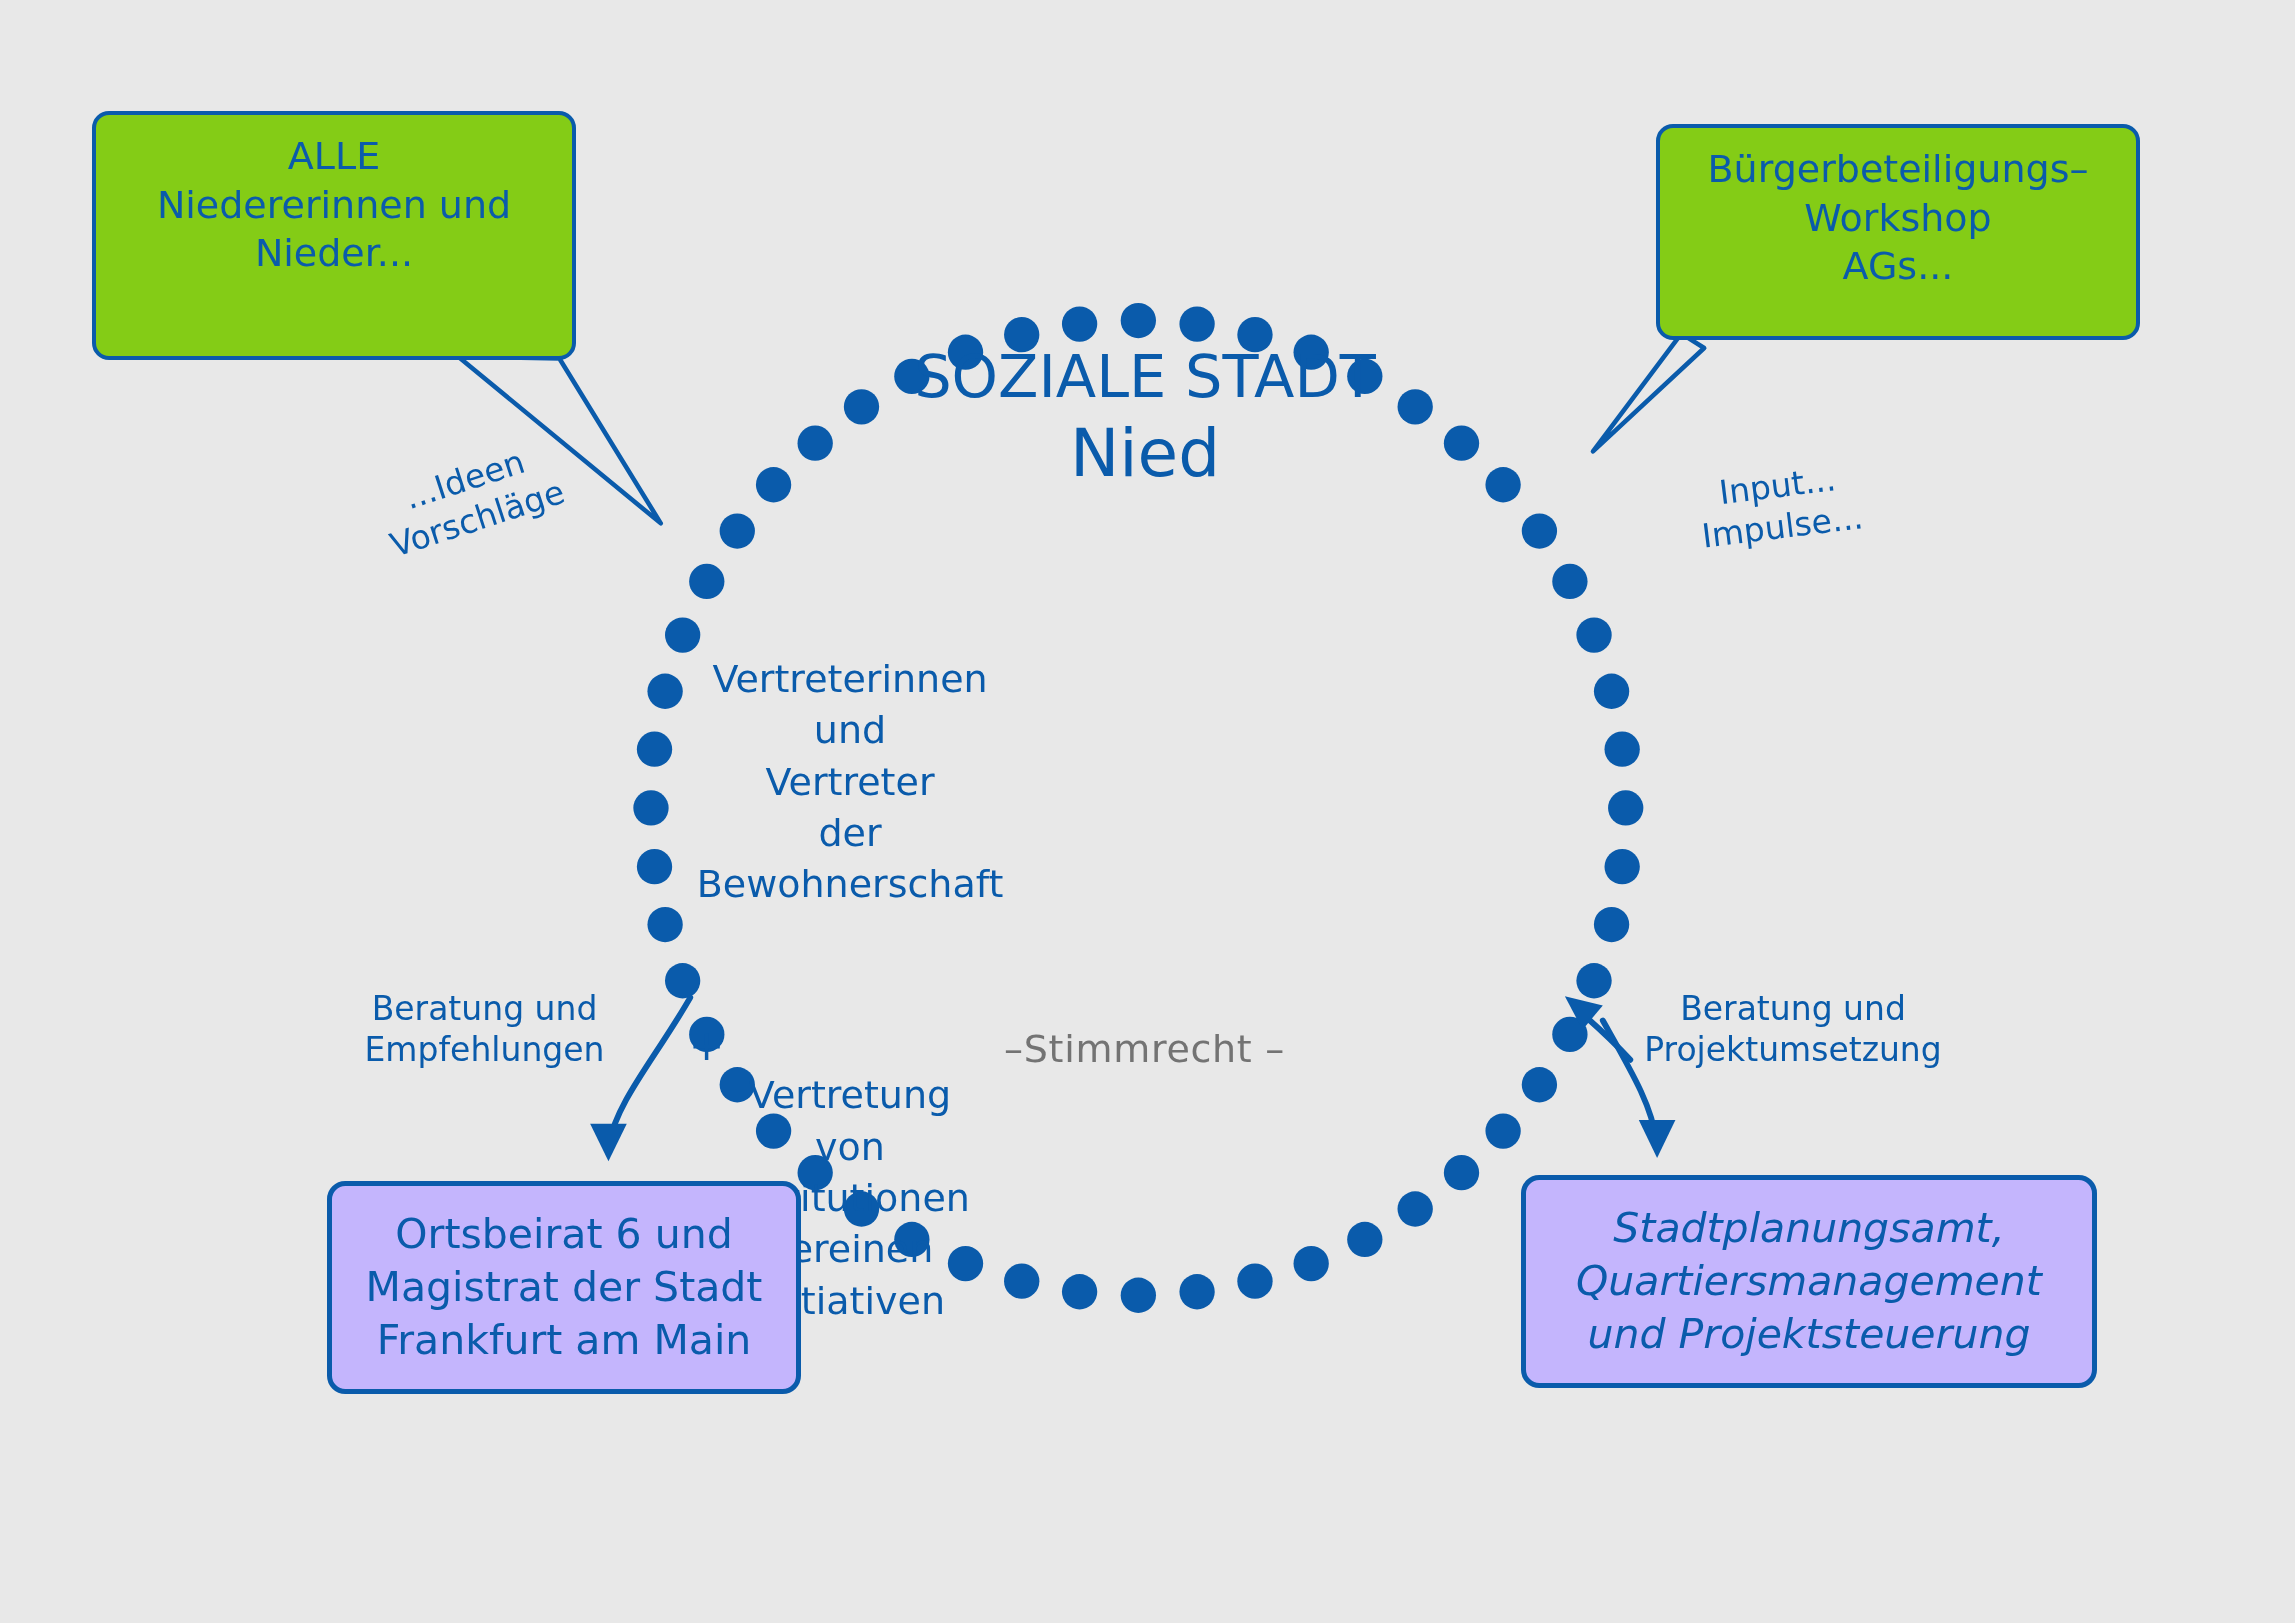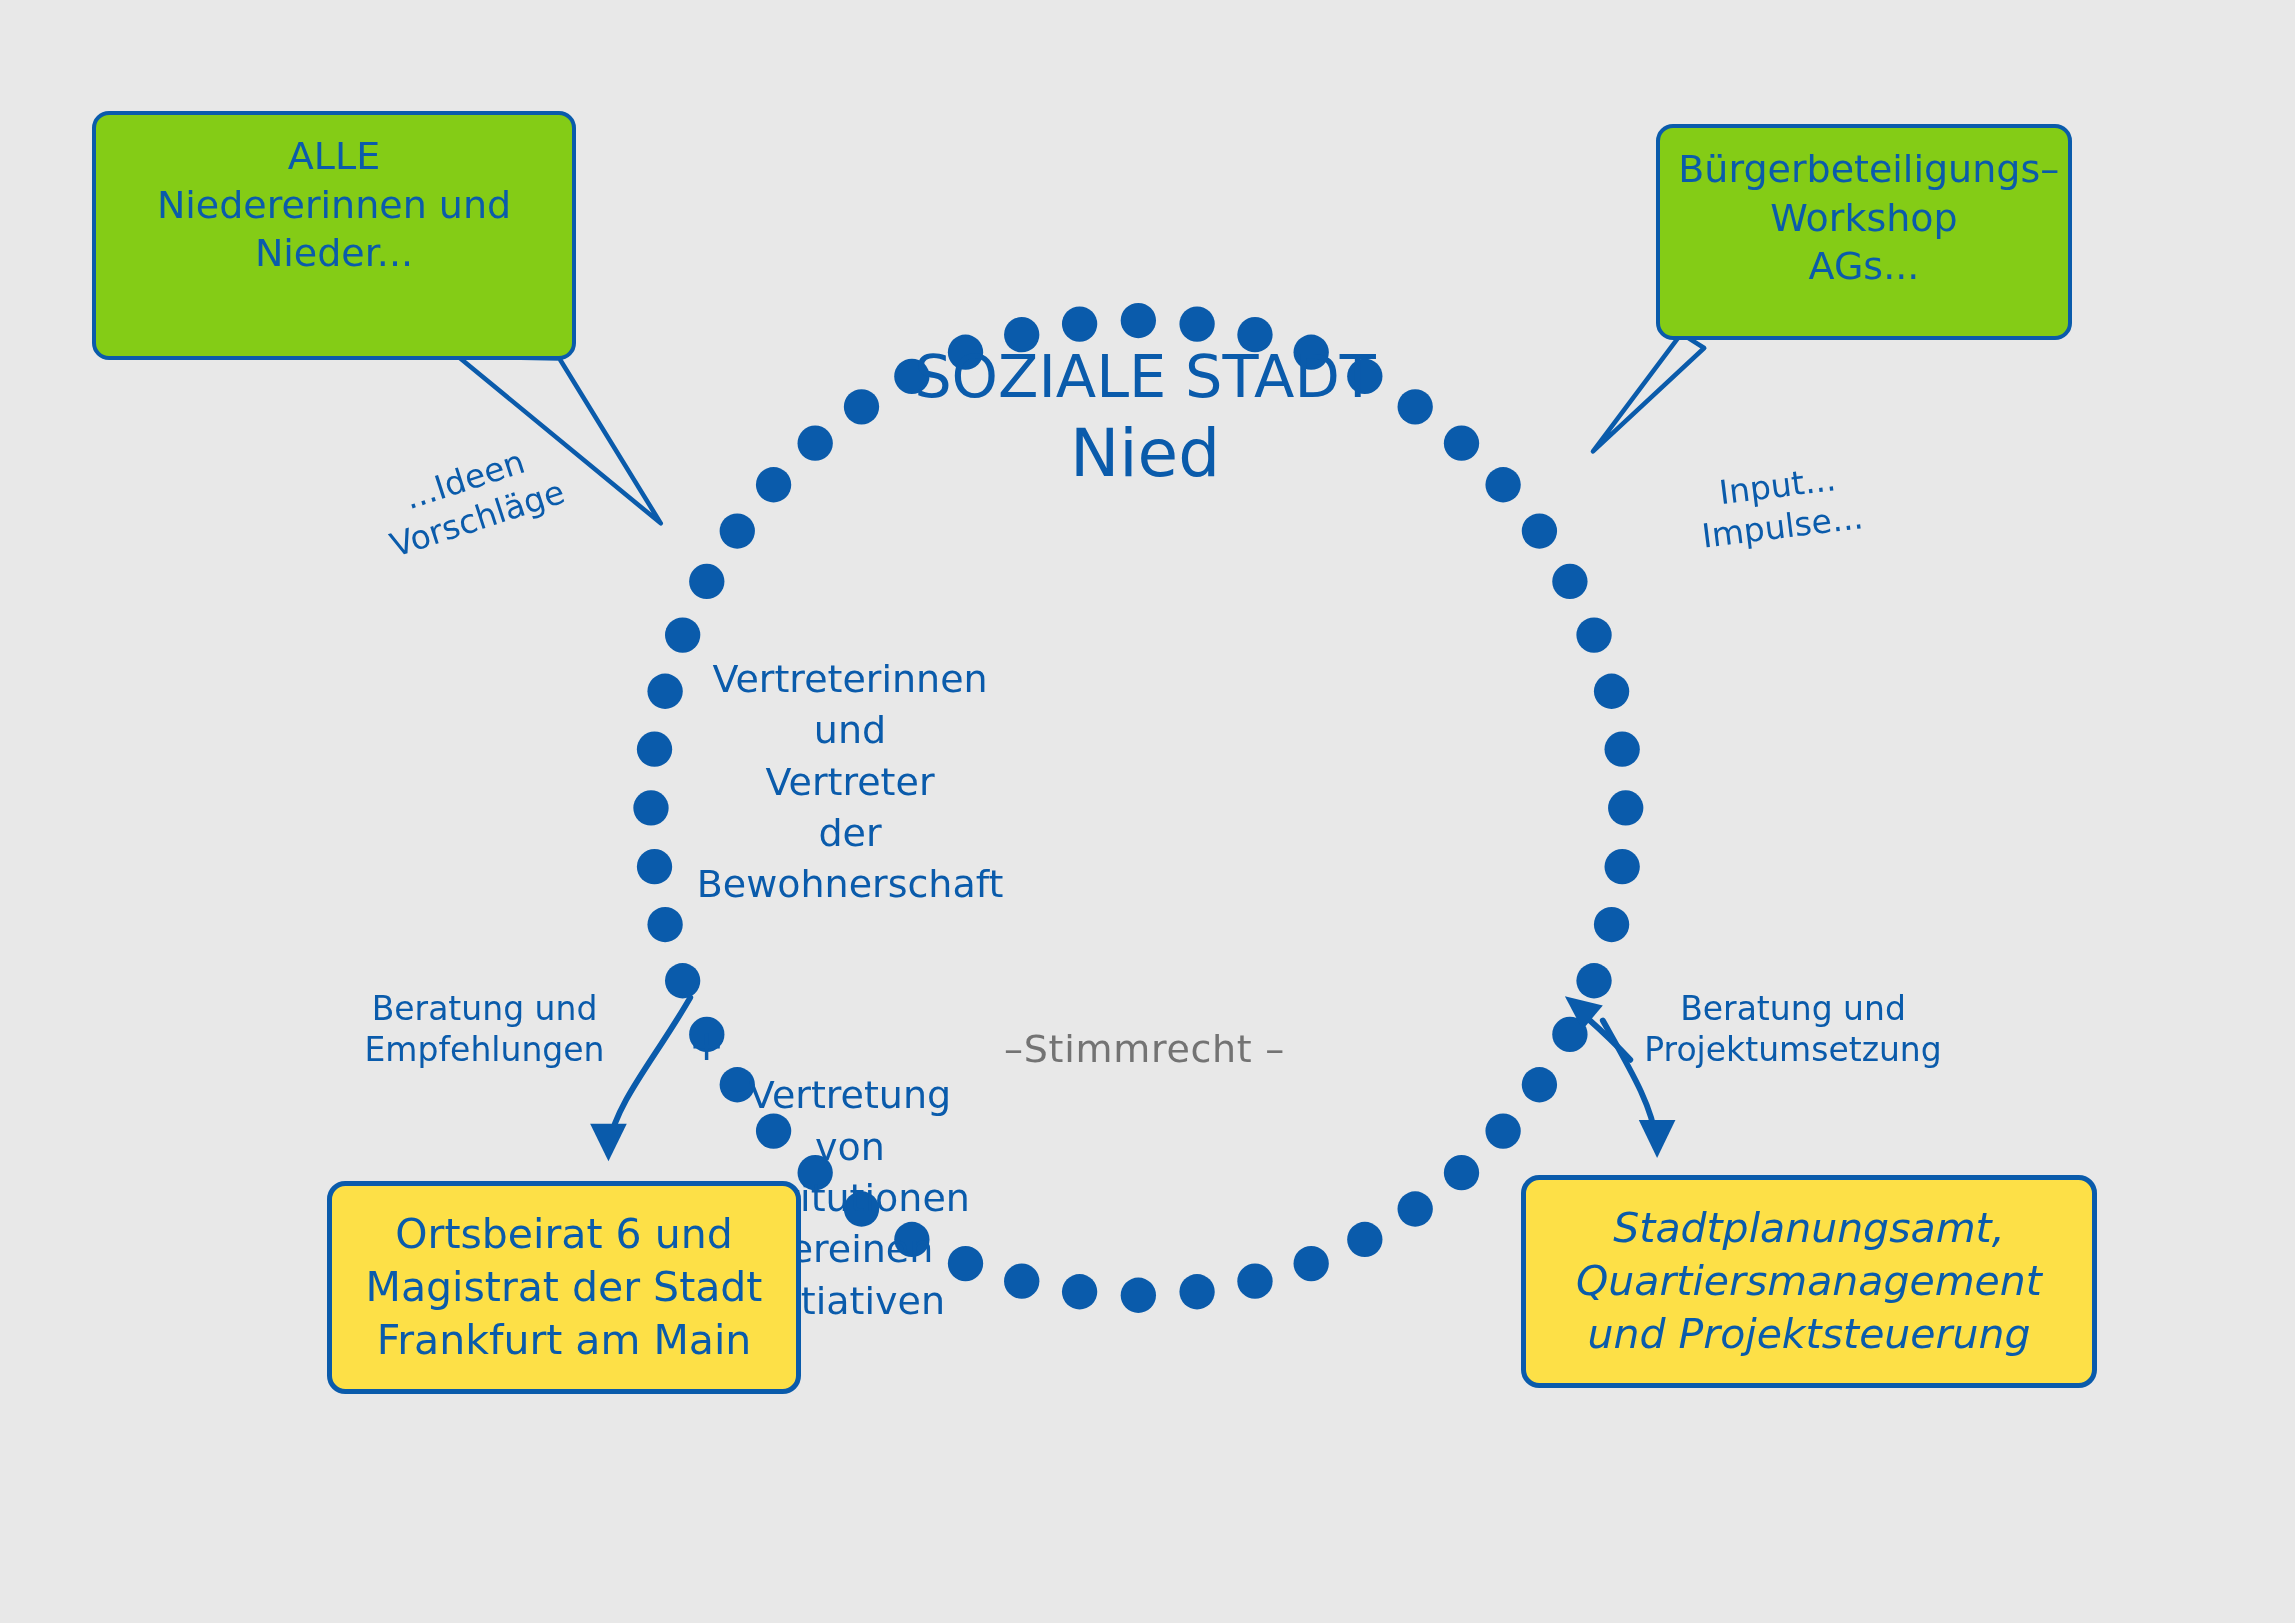--- a/index.html
+++ b/index.html
@@ -91,31 +91,31 @@
   #bubble-left {
     left: 92px;
     top: 111px;
     width: 484px;
     height: 249px;
     font-size: 38px;
   }
   #bubble-right {
     left: 1656px;
     top: 124px;
-    width: 416px;
+    width: 484px;
     height: 216px;
     font-size: 38px;
   }
 
   
   .box {
     position: absolute;
     border: 5.2px solid #0a5bab;
     border-radius: 18.3px;
-    background: #fde047;
+    background: #c4b5fd;
     color: #0a5bab;
     text-align: center;
     box-sizing: border-box;
     display: flex;
     align-items: center;
     justify-content: center;
     line-height: 1.3;
   }
   #box-left {
     left: 327px;

